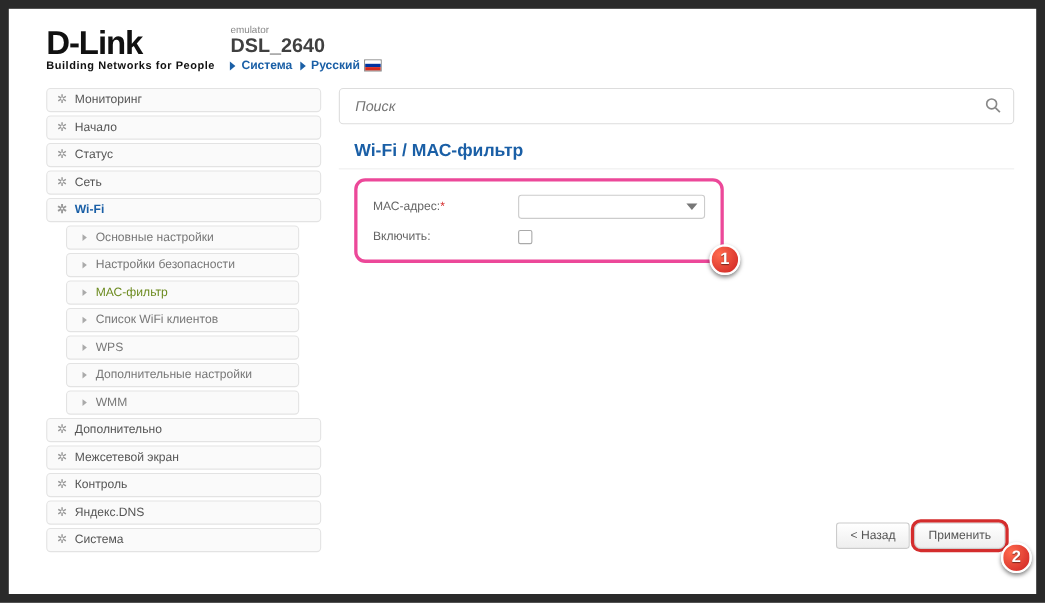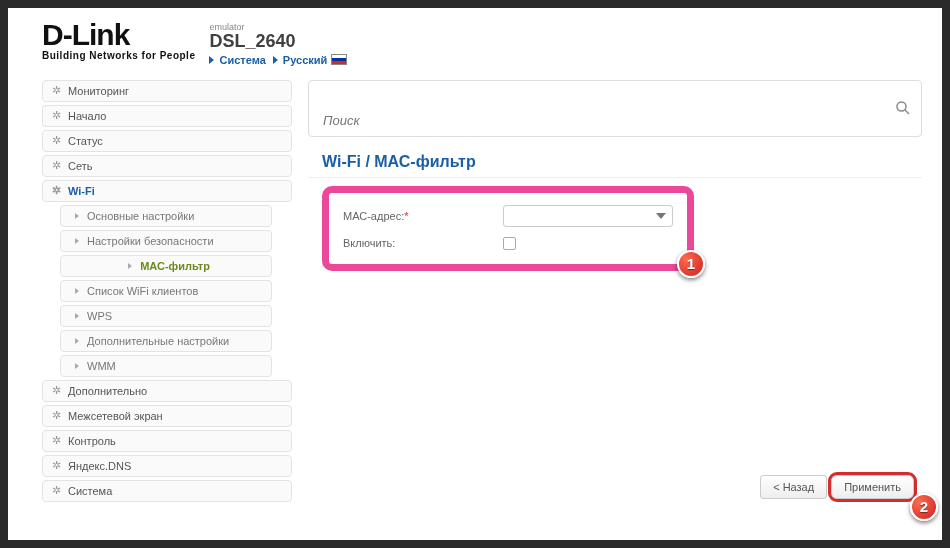--- a/index.html
+++ b/index.html
@@ -16,21 +16,21 @@
   .page {
     background: #fff;
     margin: 8px;
     width: 934px;
     height: 532px;
     position: relative;
     padding: 6px 10px 0 10px;
   }
   .header {
     display: flex;
-    align-items: flex-start;
+    align-items: flex-end;
     gap: 14px;
     padding: 6px 0 8px 24px;
   }
   .logo-block { }
   .logo-text {
     font-size: 30px;
     font-weight: 900;
     letter-spacing: -1px;
     color: #111;
     line-height: 1;
@@ -120,42 +120,41 @@
   .sub-item .arrow {
     width: 0;
     height: 0;
     border-top: 3px solid transparent;
     border-bottom: 3px solid transparent;
     border-left: 4px solid #aaa;
     margin-right: 8px;
     margin-left: 4px;
   }
   .menu-item.active { color: #1a5fa6; font-weight: bold; }
-  .sub-item.active { color: #6b8a1e; font-weight: bold; justify-content: center; }
+  .sub-item.active { color: #6b8a1e; font-weight: normal; }
 
   .main {
     flex: 1;
     position: relative;
   }
   .search-wrap {
     position: relative;
     border: 1px solid #ddd;
     border-radius: 4px;
     margin-bottom: 12px;
   }
   .search-input {
     width: 100%;
     border: none;
     background: transparent;
     padding: 8px 34px 8px 14px;
     font-size: 13px;
     font-style: italic;
     color: #bbb;
     outline: none;
-    margin-top: 24px;
   }
   .search-icon {
     position: absolute;
     right: 10px;
     top: 50%;
     transform: translate(0, -50%);
     color: #888;
   }
   .search-icon svg { display: block; }
 
@@ -165,23 +164,23 @@
     font-weight: bold;
     padding: 4px 0 6px 14px;
     border-bottom: 1px solid #eee;
     margin-bottom: 8px;
   }
 
   .form-card {
     position: relative;
     margin: 0 14px;
     padding: 12px 14px;
-    border: 7px solid #ec4899;
+    border: 3px solid #ec4899;
     border-radius: 10px;
-    width: 372px;
+    width: 336px;
   }
   .form-row {
     display: flex;
     align-items: center;
     margin-bottom: 10px;
   }
   .form-row label {
     width: 160px;
     color: #666;
     font-size: 11px;

